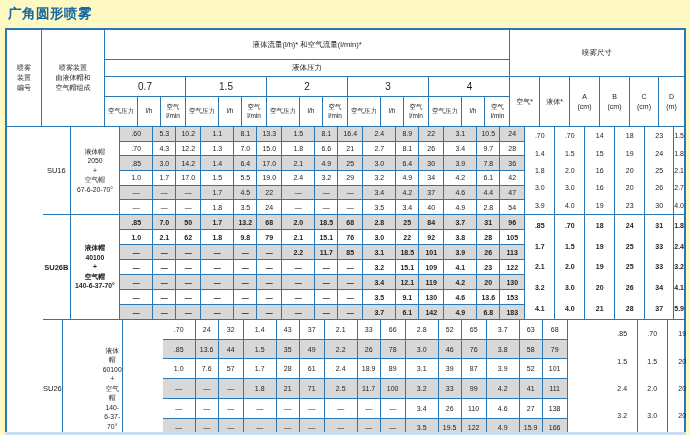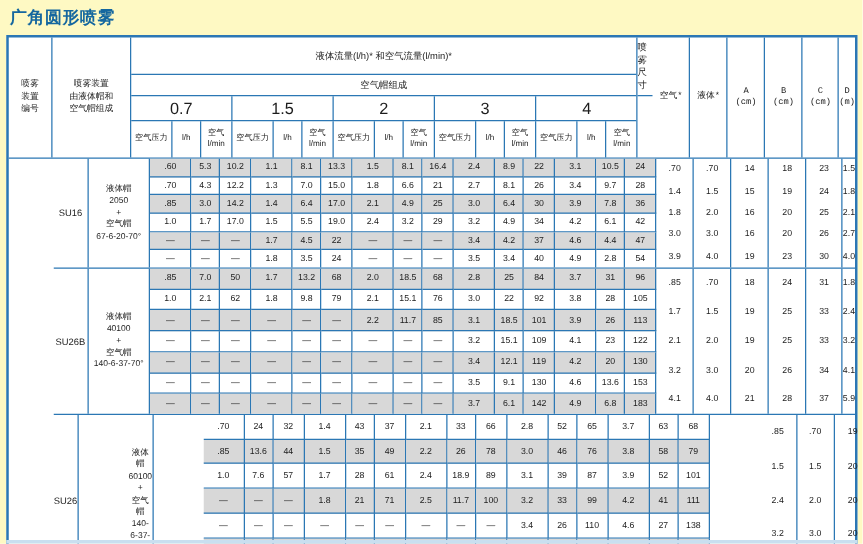--- a/index.html
+++ b/index.html
@@ -16,27 +16,27 @@
   
   .thead{display:flex;height:97px;border-bottom:1px solid var(--b);}
   .hid{width:35px;border-right:1px solid var(--b);display:flex;align-items:center;justify-content:center;
        font-size:7px;white-space:pre-line;text-align:center;line-height:1.45;}
   .hcomp{width:63px;border-right:1px solid var(--b);display:flex;align-items:center;justify-content:center;
        font-size:7px;white-space:pre-line;text-align:center;line-height:1.45;}
   .flowhead{width:405px;border-right:1px solid var(--b);display:flex;flex-direction:column;}
   .flowtitle{height:30px;border-bottom:1px solid var(--b);display:flex;align-items:center;justify-content:center;font-size:7.5px;}
   .presstitle{height:17px;border-bottom:1px solid var(--b);display:flex;align-items:center;justify-content:center;font-size:7.5px;}
   .pressrow{height:20px;display:grid;grid-template-columns:repeat(5,81px);border-bottom:1px solid var(--b);}
-  .pcell{display:flex;align-items:center;justify-content:center;font-size:13px;border-right:1px solid var(--b);}
+  .pcell{display:flex;align-items:center;justify-content:center;font-size:10px;border-right:1px solid var(--b);}
   .pcell:last-child{border-right:none;}
   .subrow{flex:1;display:grid;grid-template-columns:repeat(5,33px 23px 25px);}
   .scell{display:flex;align-items:center;justify-content:center;font-size:6.5px;text-align:center;
          white-space:pre-line;line-height:1.25;border-right:1px solid var(--b);}
   .subrow .scell:last-child{border-right:none;}
-  .dimhead{flex:1;display:flex;flex-direction:row;font-family:Liberation Mono, monospace;}
+  .dimhead{flex:1;display:flex;flex-direction:column;}
   .spraytitle{height:47px;border-bottom:1px solid var(--b);display:flex;align-items:center;justify-content:center;font-size:7.5px;}
   .dimcols{flex:1;display:flex;}
   .dhcell{display:flex;align-items:center;justify-content:center;font-size:7px;text-align:center;
           white-space:pre-line;line-height:1.3;border-right:1px solid var(--b);}
   .dhcell:last-child{border-right:none;}
   
   .group{display:flex;border-bottom:1px solid var(--b);margin-left:36px;}
   .group:last-child{border-bottom:none;}
   .gid{width:35px;border-right:1px solid var(--b);display:flex;align-items:center;justify-content:center;font-size:7.5px;}
   .gcomp{width:63px;border-right:1px solid var(--b);display:flex;align-items:center;justify-content:center;
@@ -62,21 +62,21 @@
   <div class="tbl">
     <div class="thead">
       <div class="hid">喷雾
 装置
 编号</div>
       <div class="hcomp">喷雾装置
 由液体帽和
 空气帽组成</div>
       <div class="flowhead">
         <div class="flowtitle">液体流量(l/h)* 和空气流量(l/min)*</div>
-        <div class="presstitle">空气帽组成</div>
+        <div class="presstitle">液体压力</div>
         <div class="pressrow" id="pressRow">
             <div class="pcell">0.7</div>
             <div class="pcell">1.5</div>
             <div class="pcell">2</div>
             <div class="pcell">3</div>
             <div class="pcell">4</div>
           </div>
         <div class="subrow" id="subRow">
             <div class="scell">空气压力</div>
             <div class="scell">l/h</div>
@@ -254,21 +254,21 @@
             </div>
             <div class="dcol wfx">
               <div class="dval">1.5</div>
               <div class="dval">1.8</div>
               <div class="dval">2.1</div>
               <div class="dval">2.7</div>
               <div class="dval">4.0</div>
             </div>
           </div>
         </div>
-        <div class="group" style="height: 117px;">
+        <div class="group" style="height: 105px; font-weight: bold;">
           <div class="gid">SU26B</div>
           <div class="gcomp">液体帽
 40100
 +
 空气帽
 140-6-37-70°</div>
           <div class="fgrid">
             <div class="fcell shaded">.85</div>
             <div class="fcell shaded">7.0</div>
             <div class="fcell shaded">50</div>

